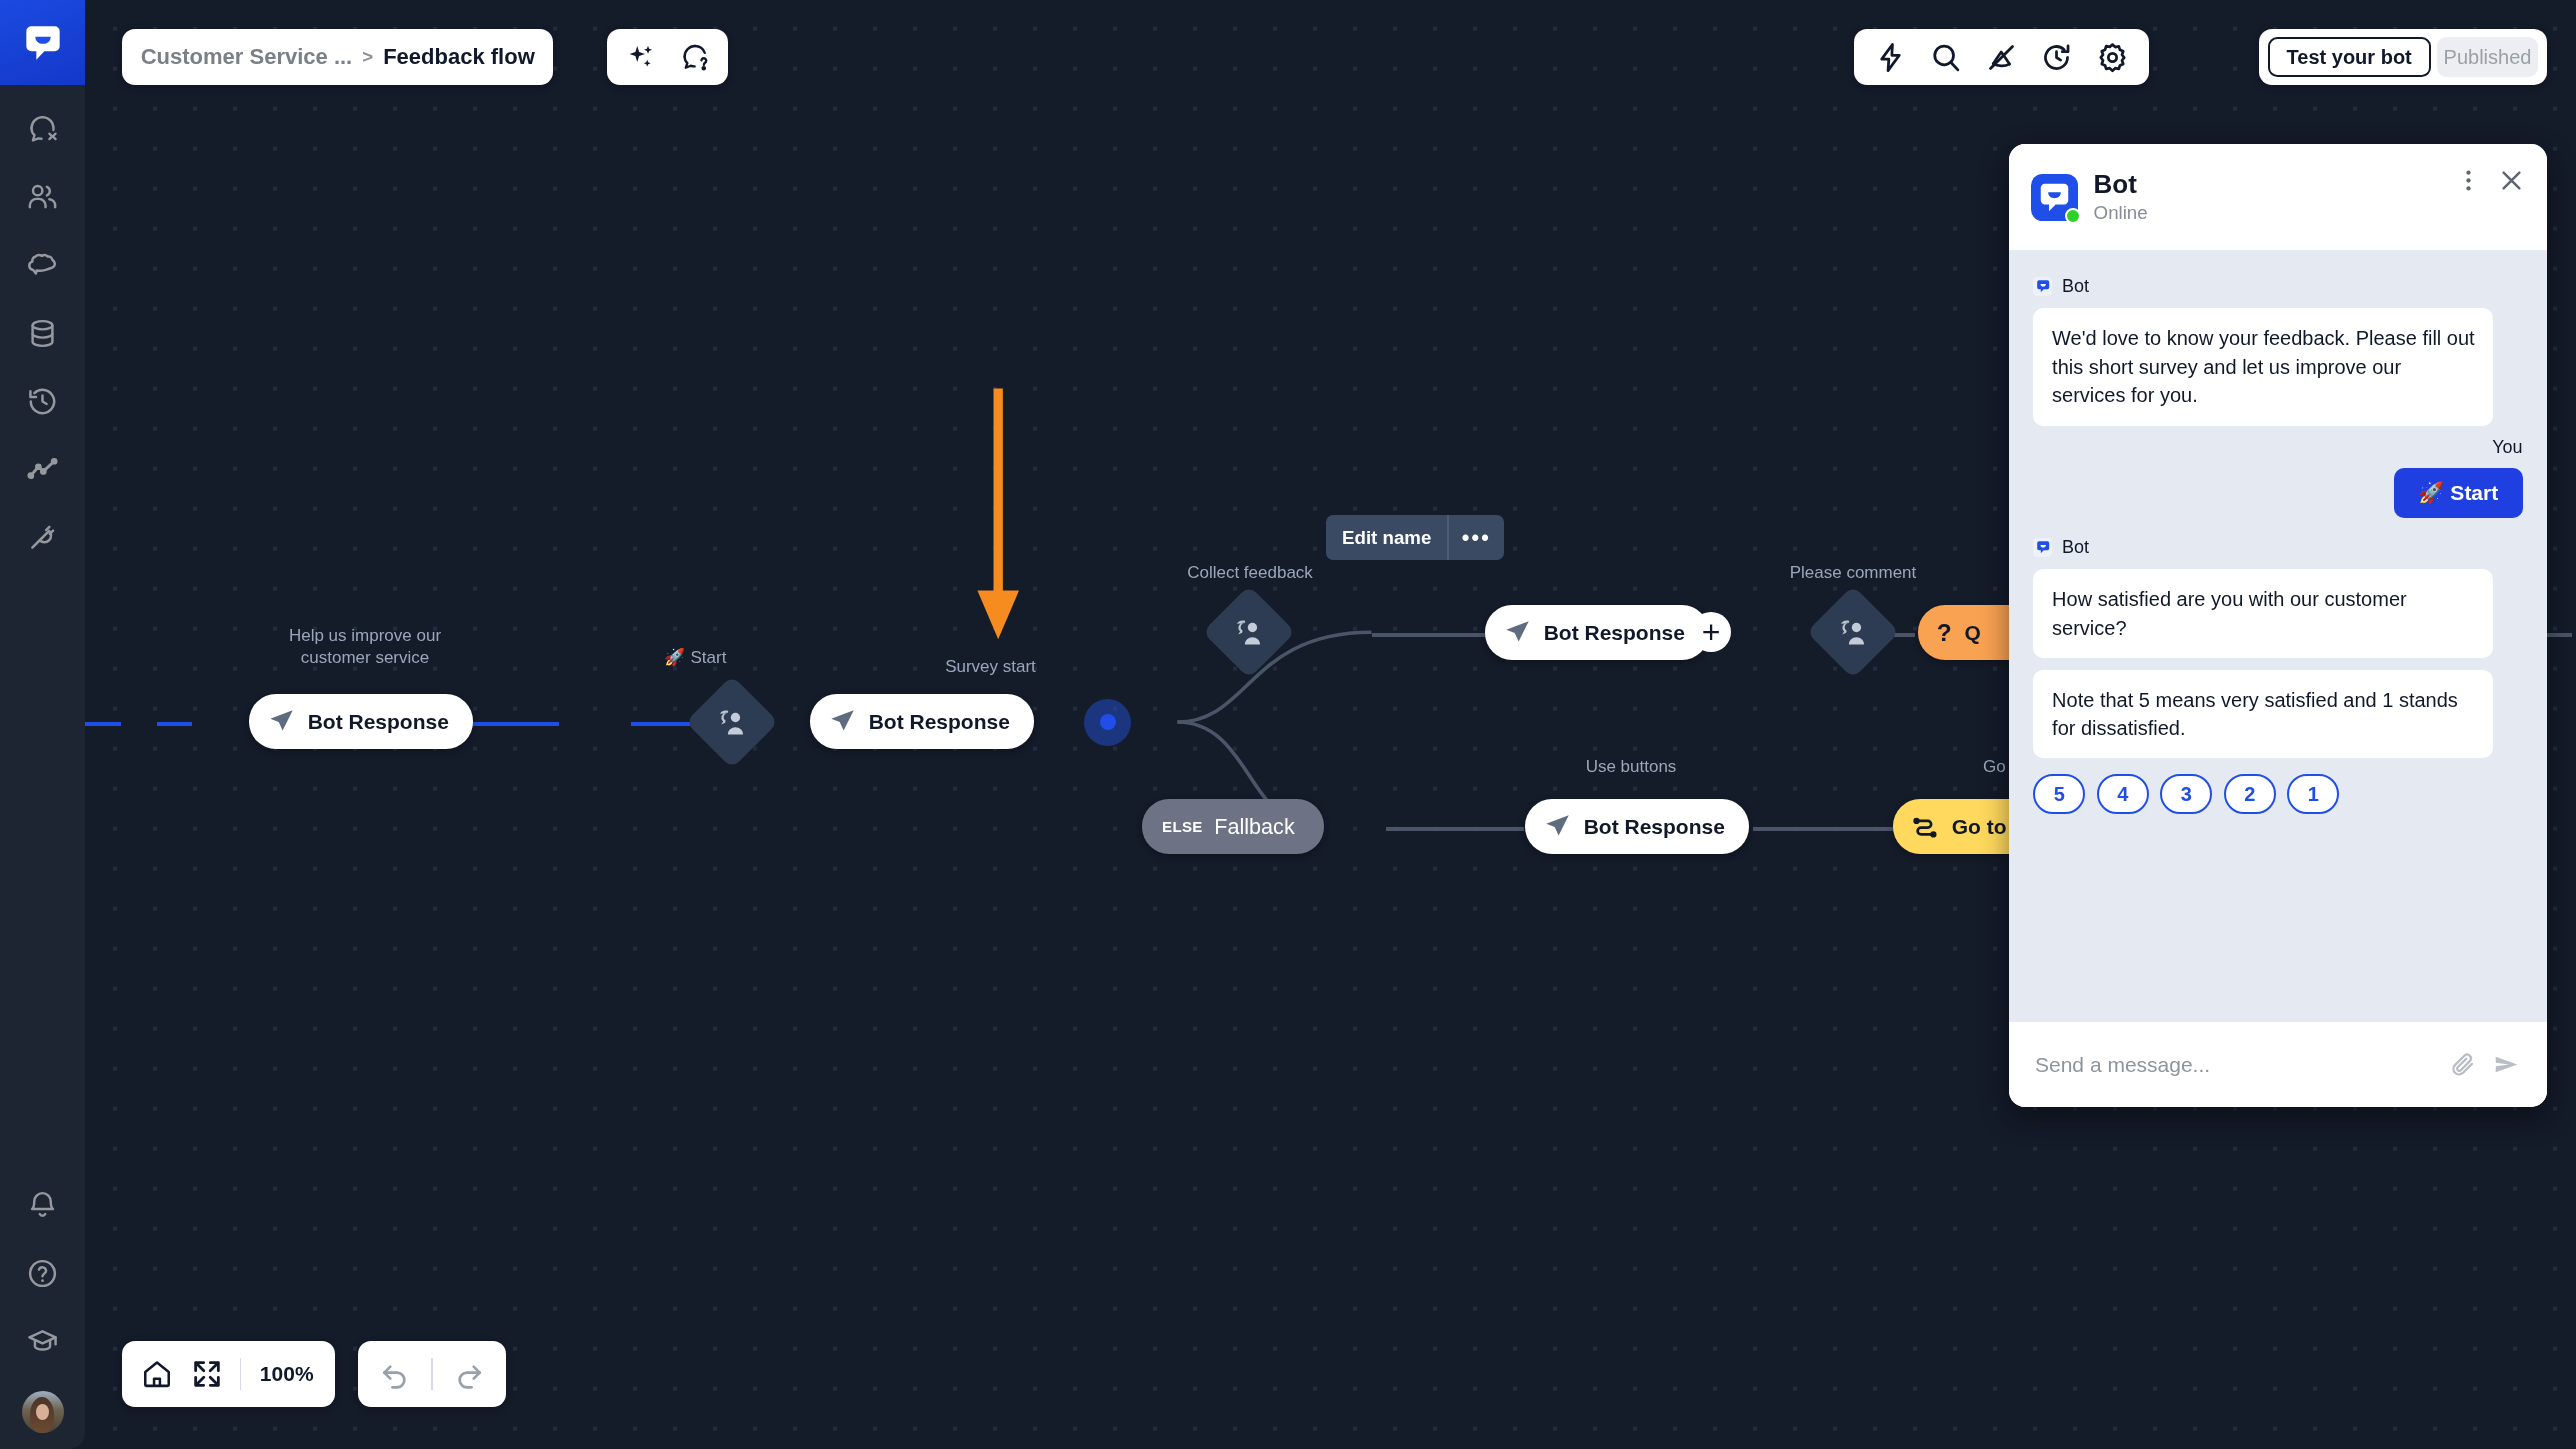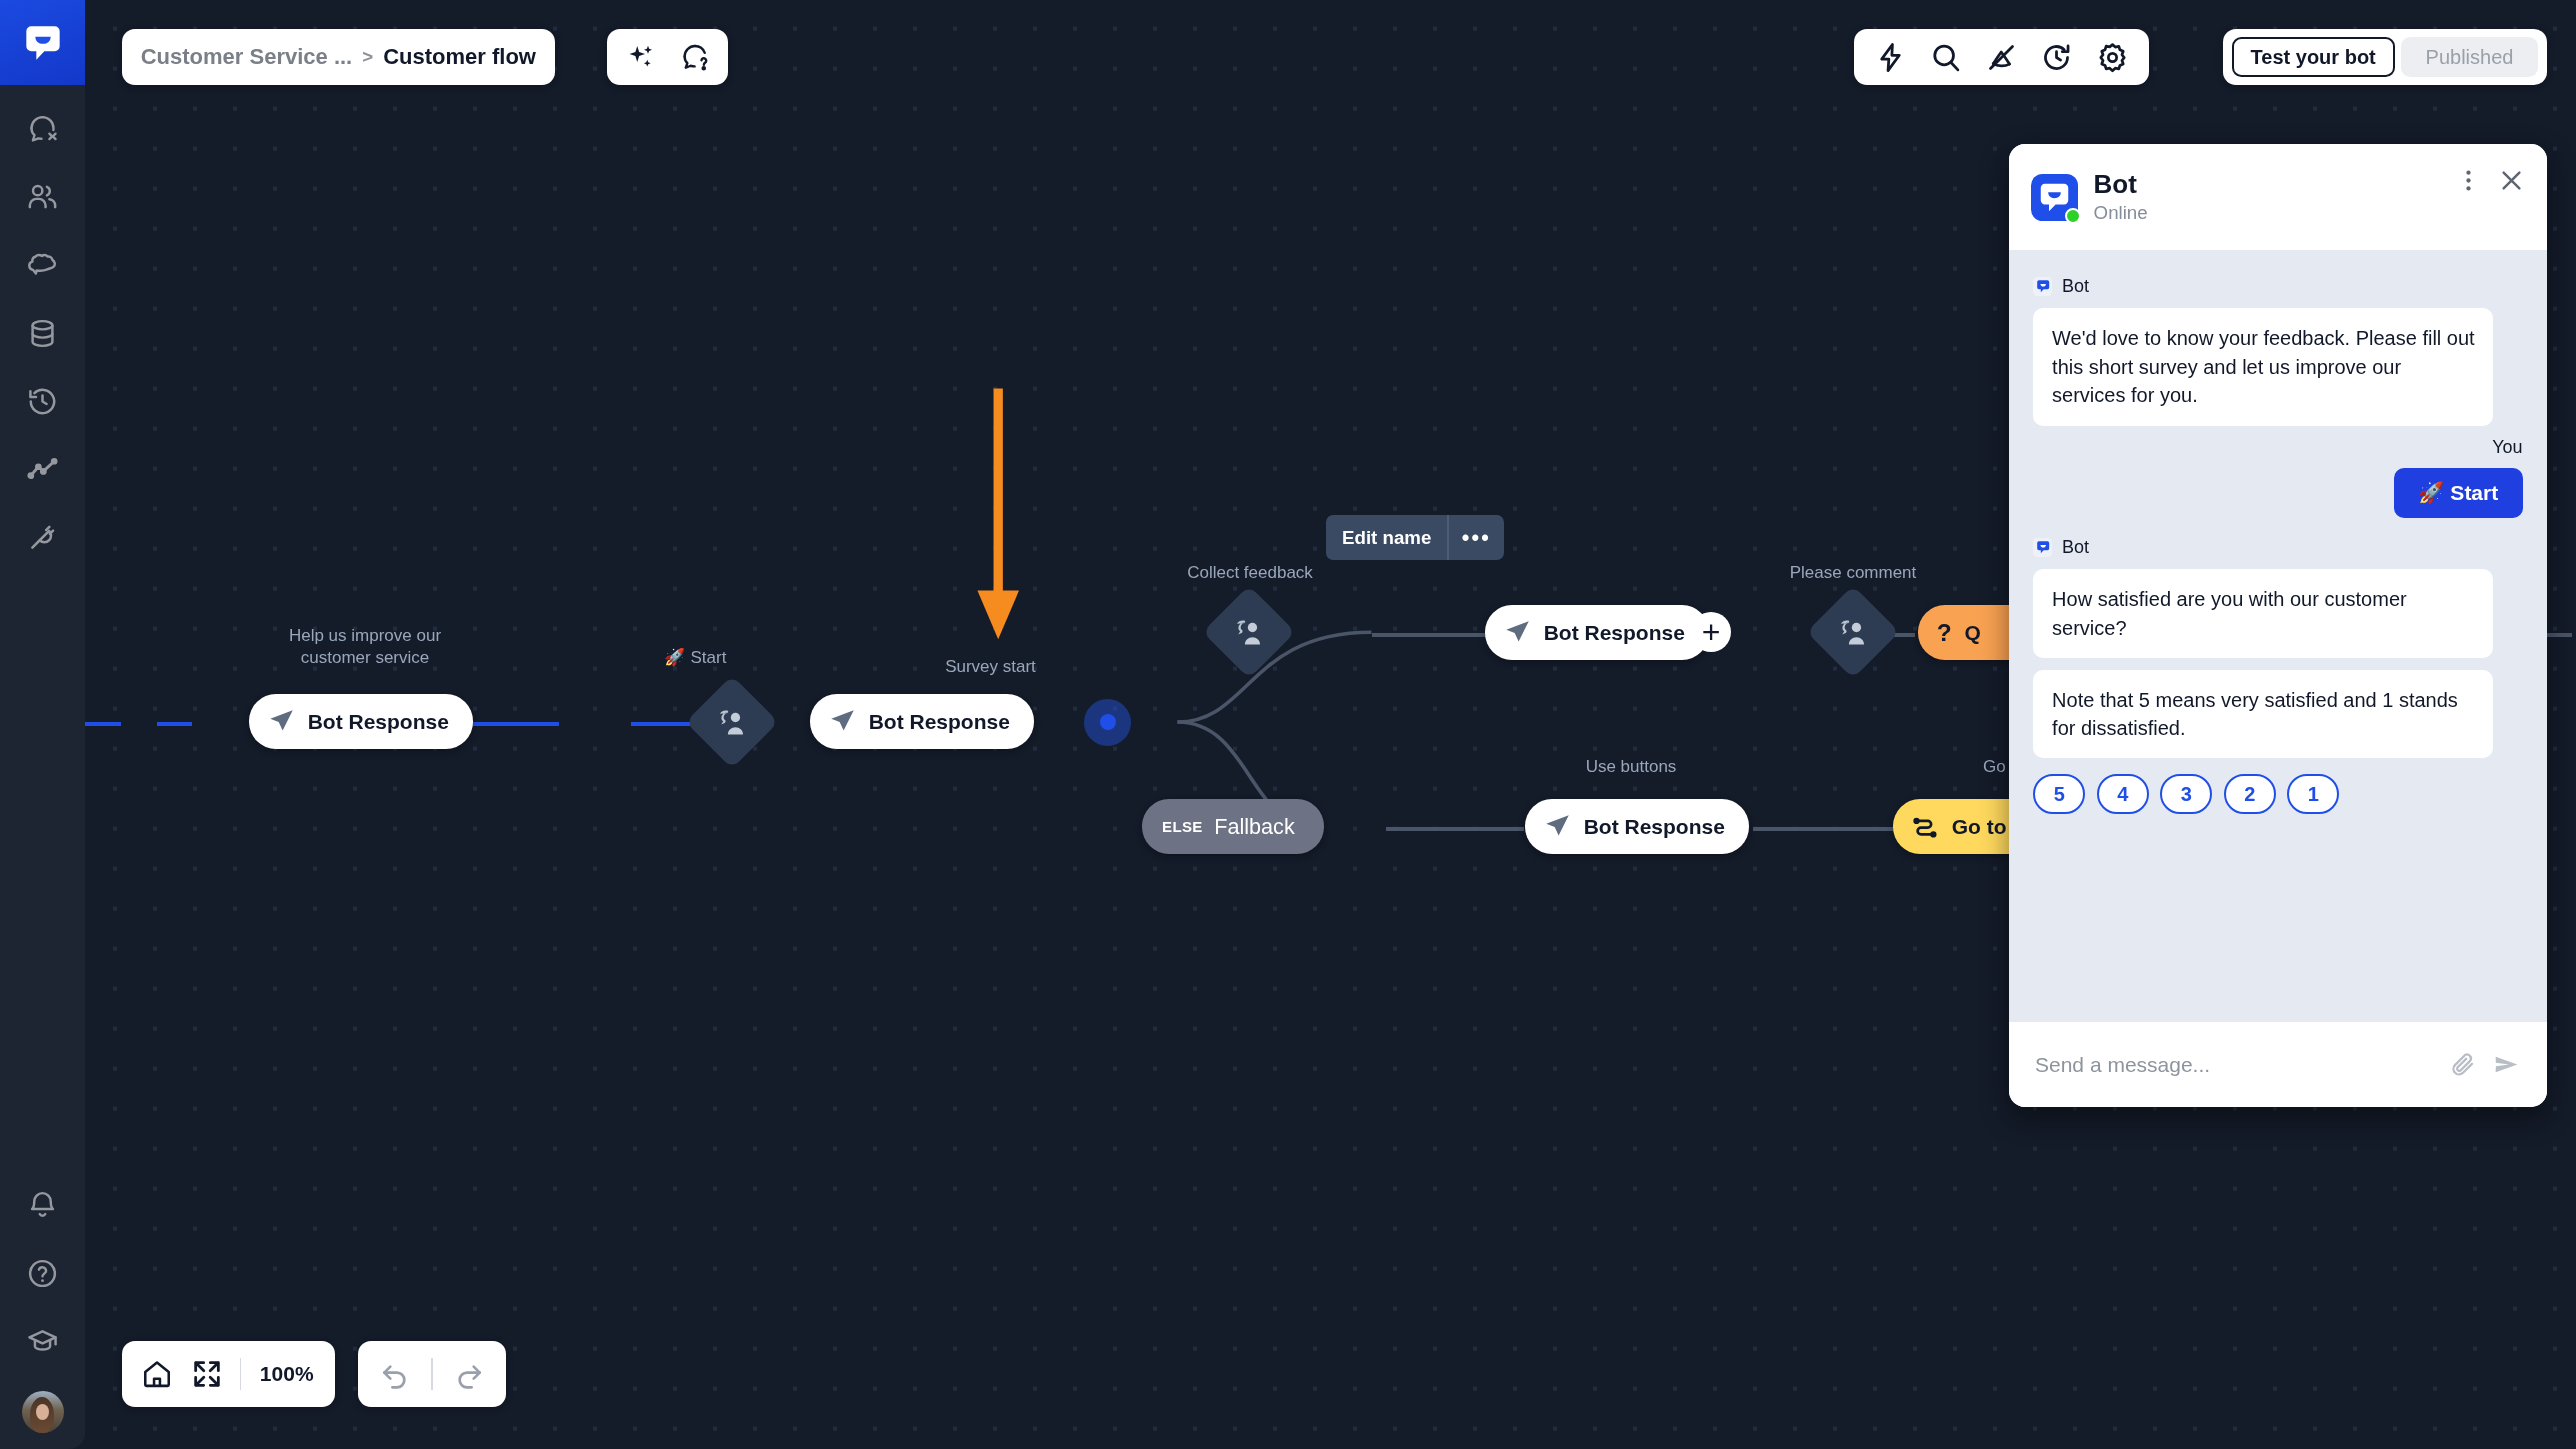--- a/index.html
+++ b/index.html
@@ -86,21 +86,21 @@
 
   #publish-pill { right: 29px; top: 29px; height: 56px; padding: 0 8.6px; gap: 0; }
   .test-btn {
     height: 40px; border: 2.2px solid #11182a; border-radius: 9.3px;
     color:#11182a; font-size: 20px; font-weight: 700;
     display:flex; align-items:center; padding: 0 17px; cursor:pointer; background:#fff;
   }
   .published-btn {
     height: 40px; border-radius: 9.3px; background:#eceef1;
     color:#9aa0a8; font-size: 20px; font-weight: 400;
-    display:flex; align-items:center; padding: 0 25px; margin-left: 5.8px; cursor:pointer;
+    display:flex; align-items:center; padding: 0 7px; margin-left: 5.8px; cursor:pointer;
   }
 
   
   .node-label {
     position: absolute; color:#9aa7ba; font-size: 17px; text-align:center;
     line-height: 1.28; white-space: pre-line; pointer-events:none;
   }
   .node {
     position: absolute; height: 55px; border-radius: 27px;
     background:#ffffff; color:#11182a;
@@ -437,21 +437,21 @@
           <path d="M21.5 9v5"></path>
         </svg>
       </div>
       <div class="avatar"></div>
     </div>
   </div>
 
   <div class="breadcrumb-pill">
     <span class="bc-parent">Customer Service ...</span>
     <span class="bc-sep">&gt;</span>
-    <span class="bc-current">Customer flow</span>
+    <span class="bc-current">Feedback flow</span>
   </div>
 
   <div class="tool-pill" id="ai-pill">
     <div class="pill-btn">
       <svg viewBox="0 0 24 24" fill="currentColor">
         <path d="M9 3.2 10.5 8 15.2 9.6 10.5 11.2 9 16 7.5 11.2 2.8 9.6 7.5 8z"></path>
         <path d="M17.6 3 18.5 5.3 20.8 6.2 18.5 7.1 17.6 9.4 16.7 7.1 14.4 6.2 16.7 5.3z"></path>
         <path d="M17 14.2 17.8 16.1 19.7 16.9 17.8 17.7 17 19.6 16.2 17.7 14.3 16.9 16.2 16.1z"></path>
       </svg>
     </div>

